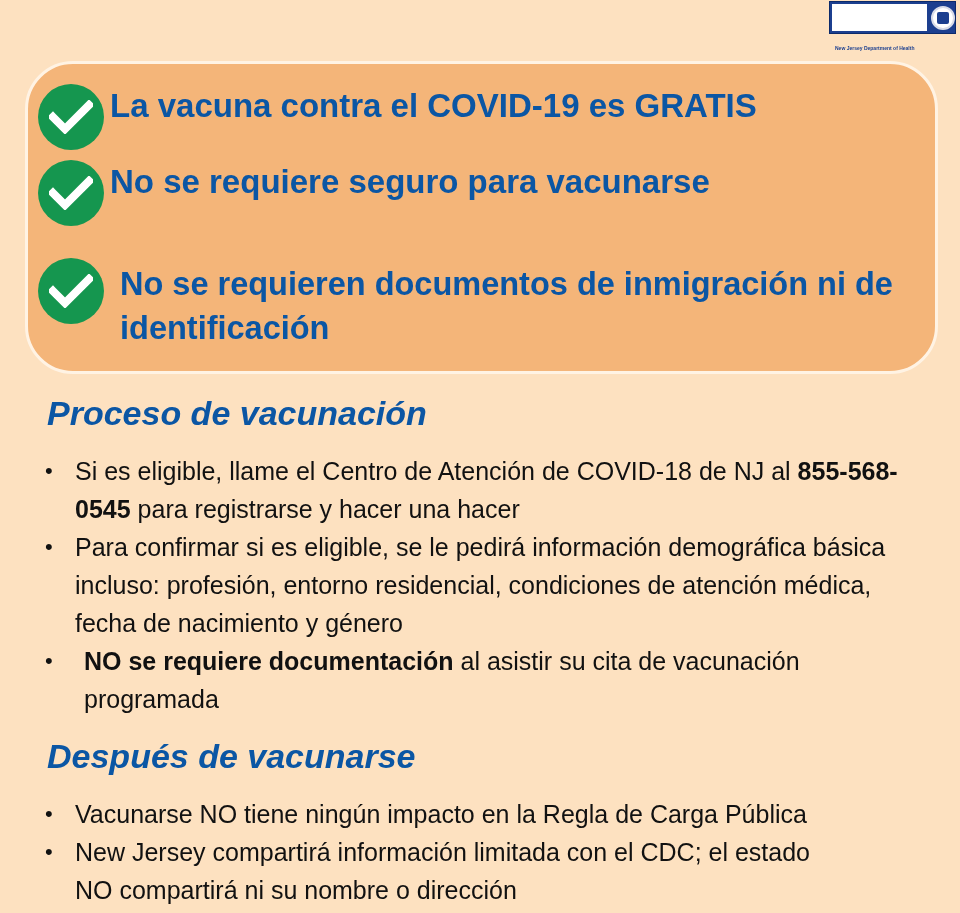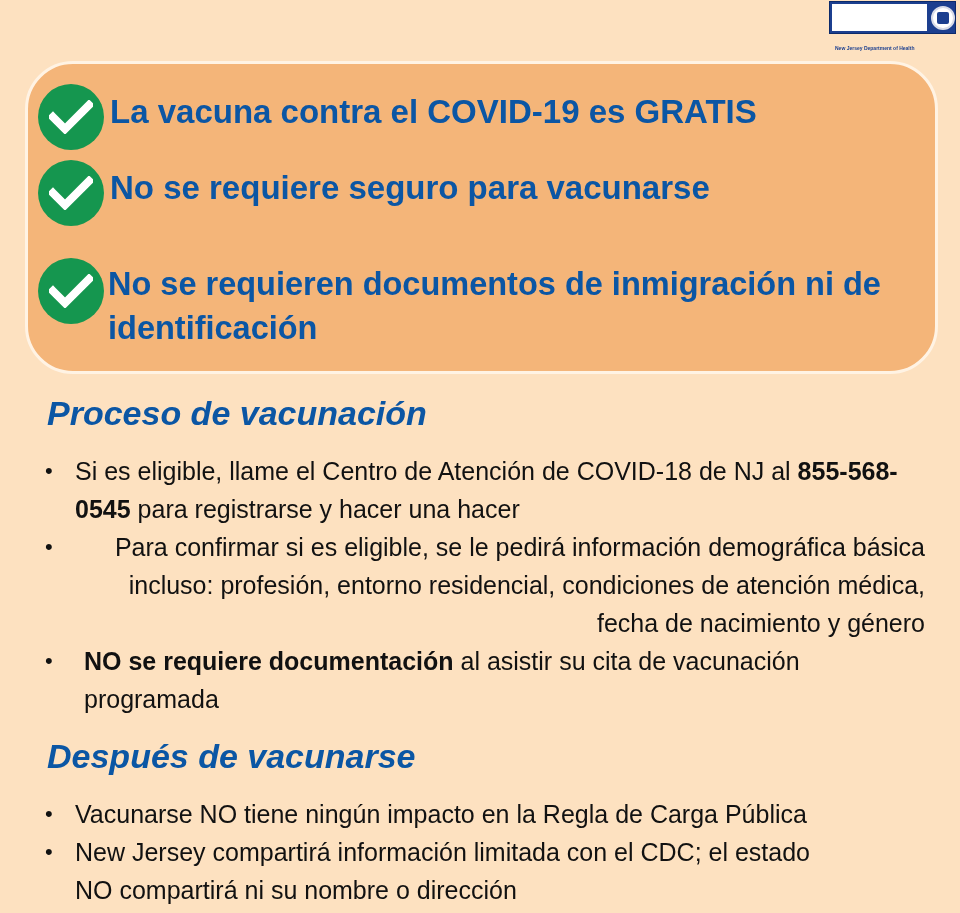--- a/index.html
+++ b/index.html
@@ -32,21 +32,21 @@
       position: absolute; left: 25px; top: 61px; width: 913px; height: 313px;
       background: #F4B579; border: 3px solid #FFF3E4; border-radius: 48px;
     }
     .check-item { position: absolute; left: 10px; display: flex; align-items: flex-start; }
     .check-icon {
       width: 66px; height: 66px; border-radius: 50%; background: #15964F;
       flex: none; display: flex; align-items: center; justify-content: center;
     }
     .check-text {
       color: #0B56A4; font-weight: bold; font-size: 33px; line-height: 44px;
-      margin-left: 6px; margin-top: 6px;
+      margin-left: 6px; margin-top: 0;
     }
     .section-title {
       position: absolute; left: 47px; color: #0B56A4; font-weight: bold; font-size: 34px; font-style: italic;
     }
     .bullets { position: absolute; left: 45px; width: 900px; list-style: none; }
     .bullets li {
       position: relative; padding-left: 30px; font-size: 25px; line-height: 38px; color: #111;
     }
     .bullets li::before {
       content: "\2022"; position: absolute; left: 0; top: 0; font-size: 22px;
@@ -85,28 +85,28 @@
         </svg>
     </div>
     <div class="check-text">No se requiere seguro para vacunarse</div>
   </div>
   <div class="check-item" style="top:194px; width:905px;">
     <div class="check-icon">
       <svg width="44" height="34" viewBox="0 0 44 34">
           <path d="M4 17 L16 29 L40 5" stroke="#fff" stroke-width="8" fill="none" stroke-linecap="square"></path>
         </svg>
     </div>
-    <div class="check-text" style="margin-left:4px; margin-top:4px; width:830px; font-size:32.5px;">No se requieren documentos de inmigración ni de identificación</div>
+    <div class="check-text" style="margin-left:16px; margin-top:4px; width:830px; font-size:32.5px;">No se requieren documentos de inmigración ni de identificación</div>
   </div>
 </div>
 
 <div class="section-title" style="top:394px;">Proceso de vacunación</div>
 <ul class="bullets" style="top:452px;">
   <li><span>Si es eligible, llame el Centro de Atención de COVID-18 de NJ al </span><b>855-568-0545</b><span> para registrarse y hacer una hacer</span></li>
-  <li style="width:880px;text-align:right;"><span>Para confirmar si es eligible, se le pedirá información demográfica básica incluso: profesión, entorno residencial, condiciones de atención médica, fecha de nacimiento y género</span></li>
+  <li style="width:880px;"><span>Para confirmar si es eligible, se le pedirá información demográfica básica incluso: profesión, entorno residencial, condiciones de atención médica, fecha de nacimiento y género</span></li>
   <li class="indent" style="width:880px;"><b>NO se requiere documentación</b><span> al asistir su cita de vacunación programada</span></li>
 </ul>
 
 <div class="section-title" style="top:737px;">Después de vacunarse</div>
 <ul class="bullets" style="top:795px;">
   <li>Vacunarse NO tiene ningún impacto en la Regla de Carga Pública</li>
   <li style="width:800px;">New Jersey compartirá información limitada con el CDC; el estado NO compartirá ni su nombre o dirección</li>
 </ul>
 
 </body></html>

